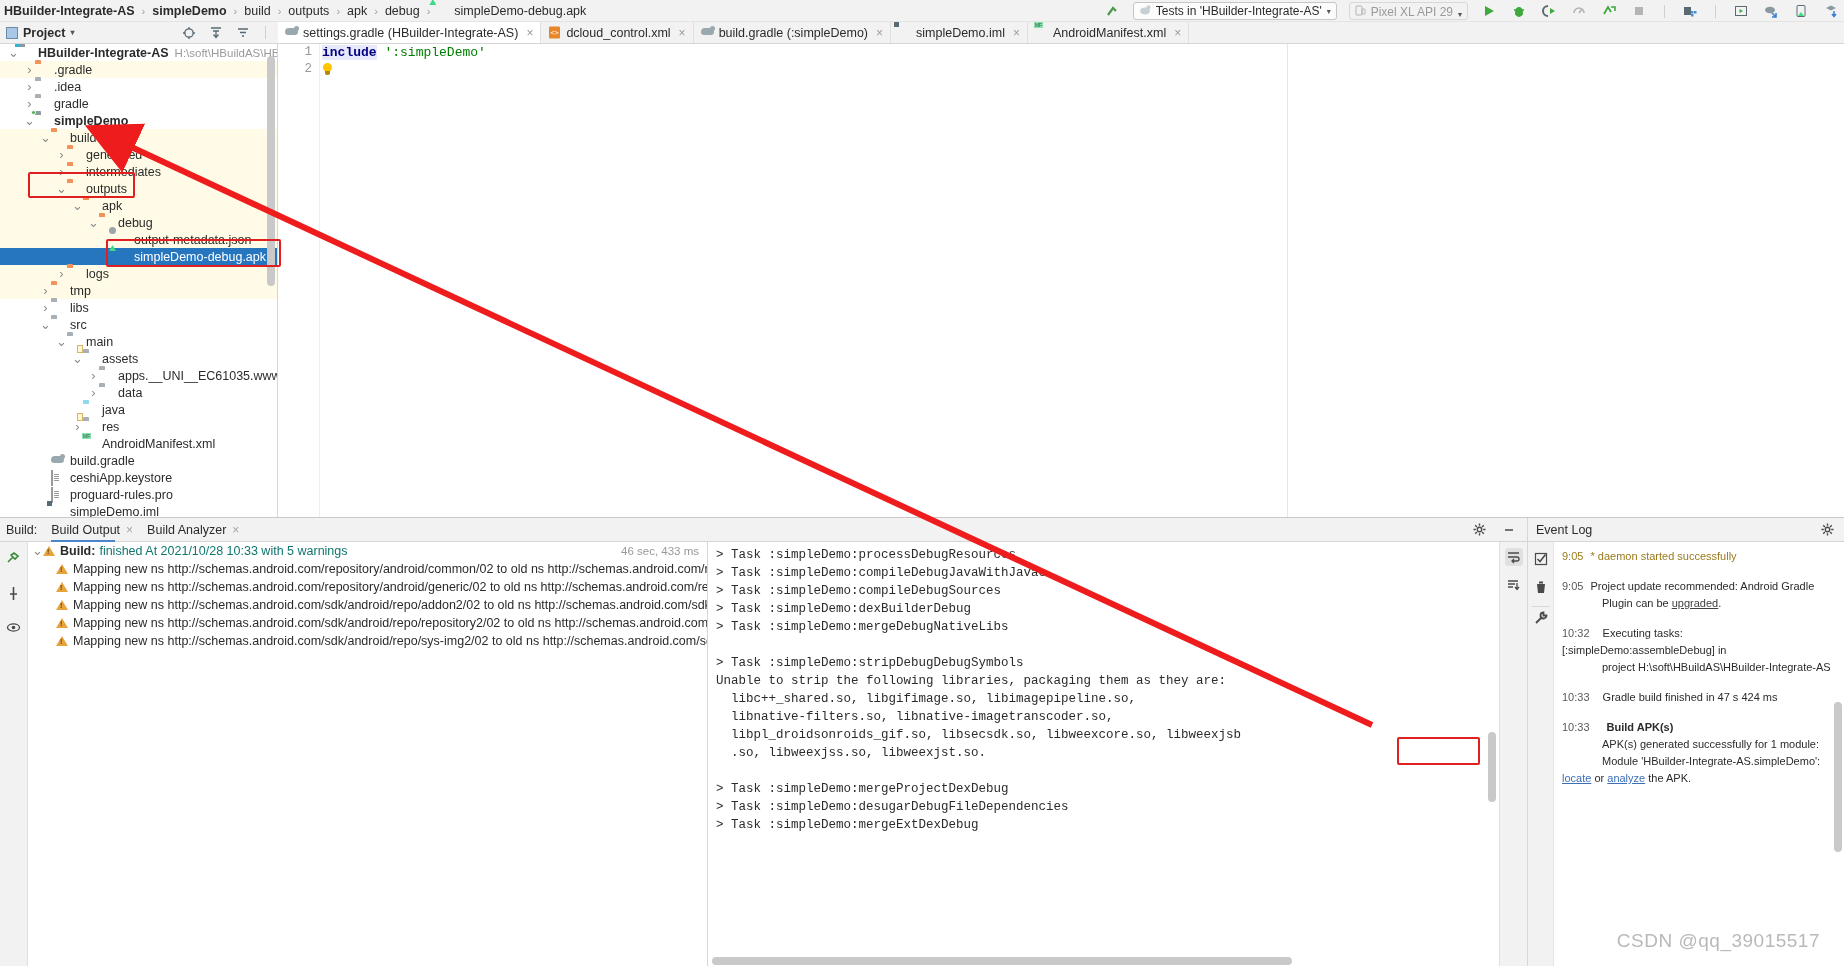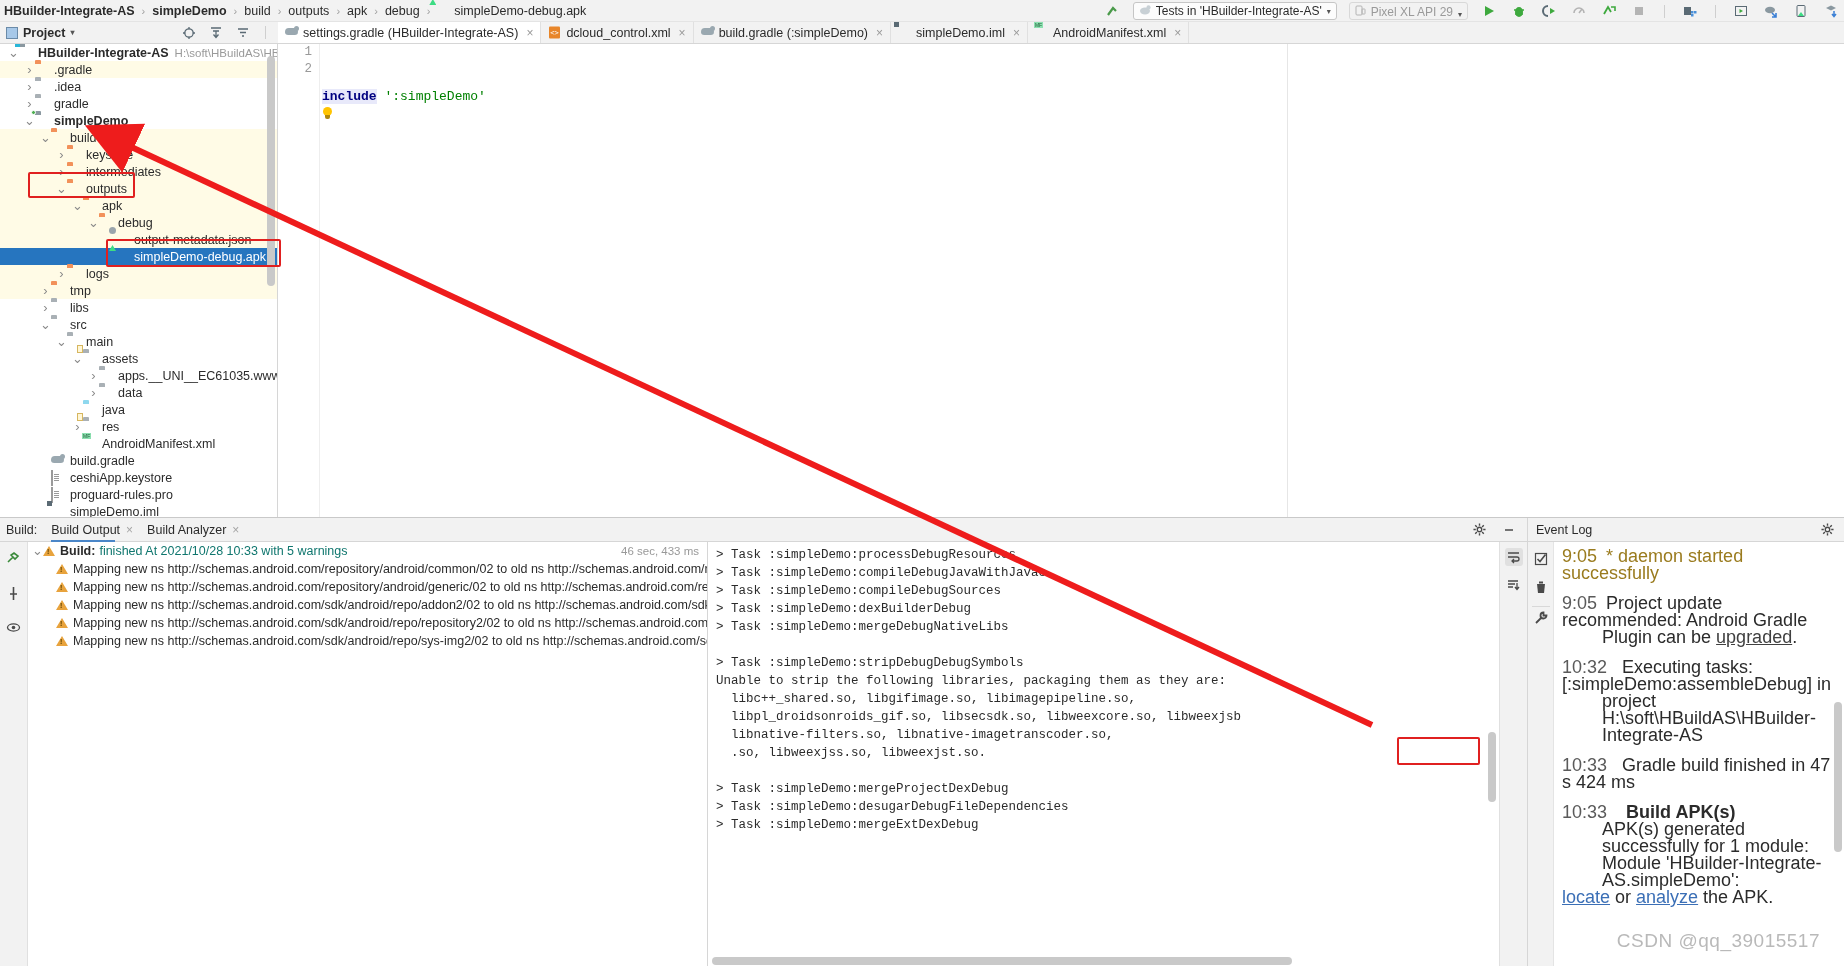--- a/index.html
+++ b/index.html
@@ -150,21 +150,21 @@
     background: #ffffff; overflow: hidden;
   }
   .gutter {
     position: absolute; left: 0; top: 0; bottom: 0; width: 42px;
     background: #ffffff; border-right: 1px solid #eeeeee;
   }
   .gl { height: 17px; line-height: 17px; text-align: right; padding-right: 7px;
     color: #999999; font-family: "Liberation Mono", monospace; font-size: 12.5px; }
   .code {
     position: absolute; left: 44px; top: 0; right: 0;
-    font-family: "Liberation Mono", monospace; font-size: 13px; margin-top: 44px;
+    font-family: "Liberation Mono", monospace; font-size: 13px;
   }
   .cline { height: 17px; line-height: 17px; white-space: pre; }
   .kw-sel { background: #e8e9fa; }
   .kw { color: #000080; font-weight: bold; }
   .str { color: #008000; }
   .bulb { width: 11px; height: 12px; position: relative; display:inline-block; vertical-align: -2px; }
   .bulb:before { content:""; position:absolute; left:1px; top:0; width:9px; height:9px;
     border-radius:50%; background:#ffc400; }
   .bulb:after { content:""; position:absolute; left:3px; top:8px; width:5px; height:4px;
     background:#b0870b; border-radius: 0 0 2px 2px; }
@@ -231,21 +231,21 @@
     display: flex; flex-direction: column; align-items: center; gap: 10px; padding-top: 6px;
   }
   .evlog {
     width: 317px; background: #ffffff; border-left: 1px solid #d6d6d6;
     position: relative; display: flex;
   }
   .evlog-bar {
     width: 26px; background: #f2f2f2; border-right: 1px solid #e4e4e4;
     display: flex; flex-direction: column; align-items: center; gap: 10px; padding-top: 8px;
   }
-  .evlog-list { flex: 1; padding: 6px 6px 0 8px; font-size: 18px; position: relative; }
+  .evlog-list { flex: 1; padding: 6px 6px 0 8px; font-size: 11px; position: relative; }
   .ev { margin-bottom: 13px; line-height: 17px; }
   .ev .t { color: #5a5a5a; display: inline-block; }
   .ev.warnc, .ev.warnc .t { color: #9a7b1e; }
   .ev .ind { padding-left: 40px; display: block; }
   .ev b { font-weight: bold; }
   .link { color: #3b6fb6; text-decoration: underline; }
   .muted-link { color: #404040; text-decoration: underline; }
 
   
   .vsb { position: absolute; right: 1px; width: 8px; background: #c9c9c9; border-radius: 4px; }
@@ -500,21 +500,21 @@
         <div class="row hl">
           <span class="spacer" style="width: 40px;"></span>
           <span class="arrow" style="font-size: 13px; line-height: 6px;">⌄</span>
           <span class="ficon"><span class="folder f-orange"></span></span>
           <span class="rlabel">build</span>
         </div>
         <div class="row hl">
           <span class="spacer" style="width: 56px;"></span>
           <span class="arrow" style="font-size: 13px;">›</span>
           <span class="ficon"><span class="folder f-orange"></span></span>
-          <span class="rlabel">keystore</span>
+          <span class="rlabel">generated</span>
         </div>
         <div class="row hl">
           <span class="spacer" style="width: 56px;"></span>
           <span class="arrow" style="font-size: 13px;">›</span>
           <span class="ficon"><span class="folder f-orange"></span></span>
           <span class="rlabel">intermediates</span>
         </div>
         <div class="row hl">
           <span class="spacer" style="width: 56px;"></span>
           <span class="arrow" style="font-size: 13px; line-height: 6px;">⌄</span>
@@ -743,22 +743,22 @@
         <div id="gradle-lines" style="padding-top:4px;">
             <div class="gline">&gt; Task :simpleDemo:processDebugResources</div>
             <div class="gline">&gt; Task :simpleDemo:compileDebugJavaWithJavac</div>
             <div class="gline">&gt; Task :simpleDemo:compileDebugSources</div>
             <div class="gline">&gt; Task :simpleDemo:dexBuilderDebug</div>
             <div class="gline">&gt; Task :simpleDemo:mergeDebugNativeLibs</div>
             <div class="gline"></div>
             <div class="gline">&gt; Task :simpleDemo:stripDebugDebugSymbols</div>
             <div class="gline">Unable to strip the following libraries, packaging them as they are:</div>
             <div class="gline">  libc++_shared.so, libgifimage.so, libimagepipeline.so,</div>
+            <div class="gline">  libnative-filters.so, libnative-imagetranscoder.so,</div>
             <div class="gline">  libpl_droidsonroids_gif.so, libsecsdk.so, libweexcore.so, libweexjsb</div>
-            <div class="gline">  libnative-filters.so, libnative-imagetranscoder.so,</div>
             <div class="gline">  .so, libweexjss.so, libweexjst.so.</div>
             <div class="gline"></div>
             <div class="gline">&gt; Task :simpleDemo:mergeProjectDexDebug</div>
             <div class="gline">&gt; Task :simpleDemo:desugarDebugFileDependencies</div>
             <div class="gline">&gt; Task :simpleDemo:mergeExtDexDebug</div>
           </div>
         <div class="vsb" style="top:190px; height:70px; right:3px;"></div>
         <div class="hsb" style="left:4px; width:580px;"></div>
       </div>
 

